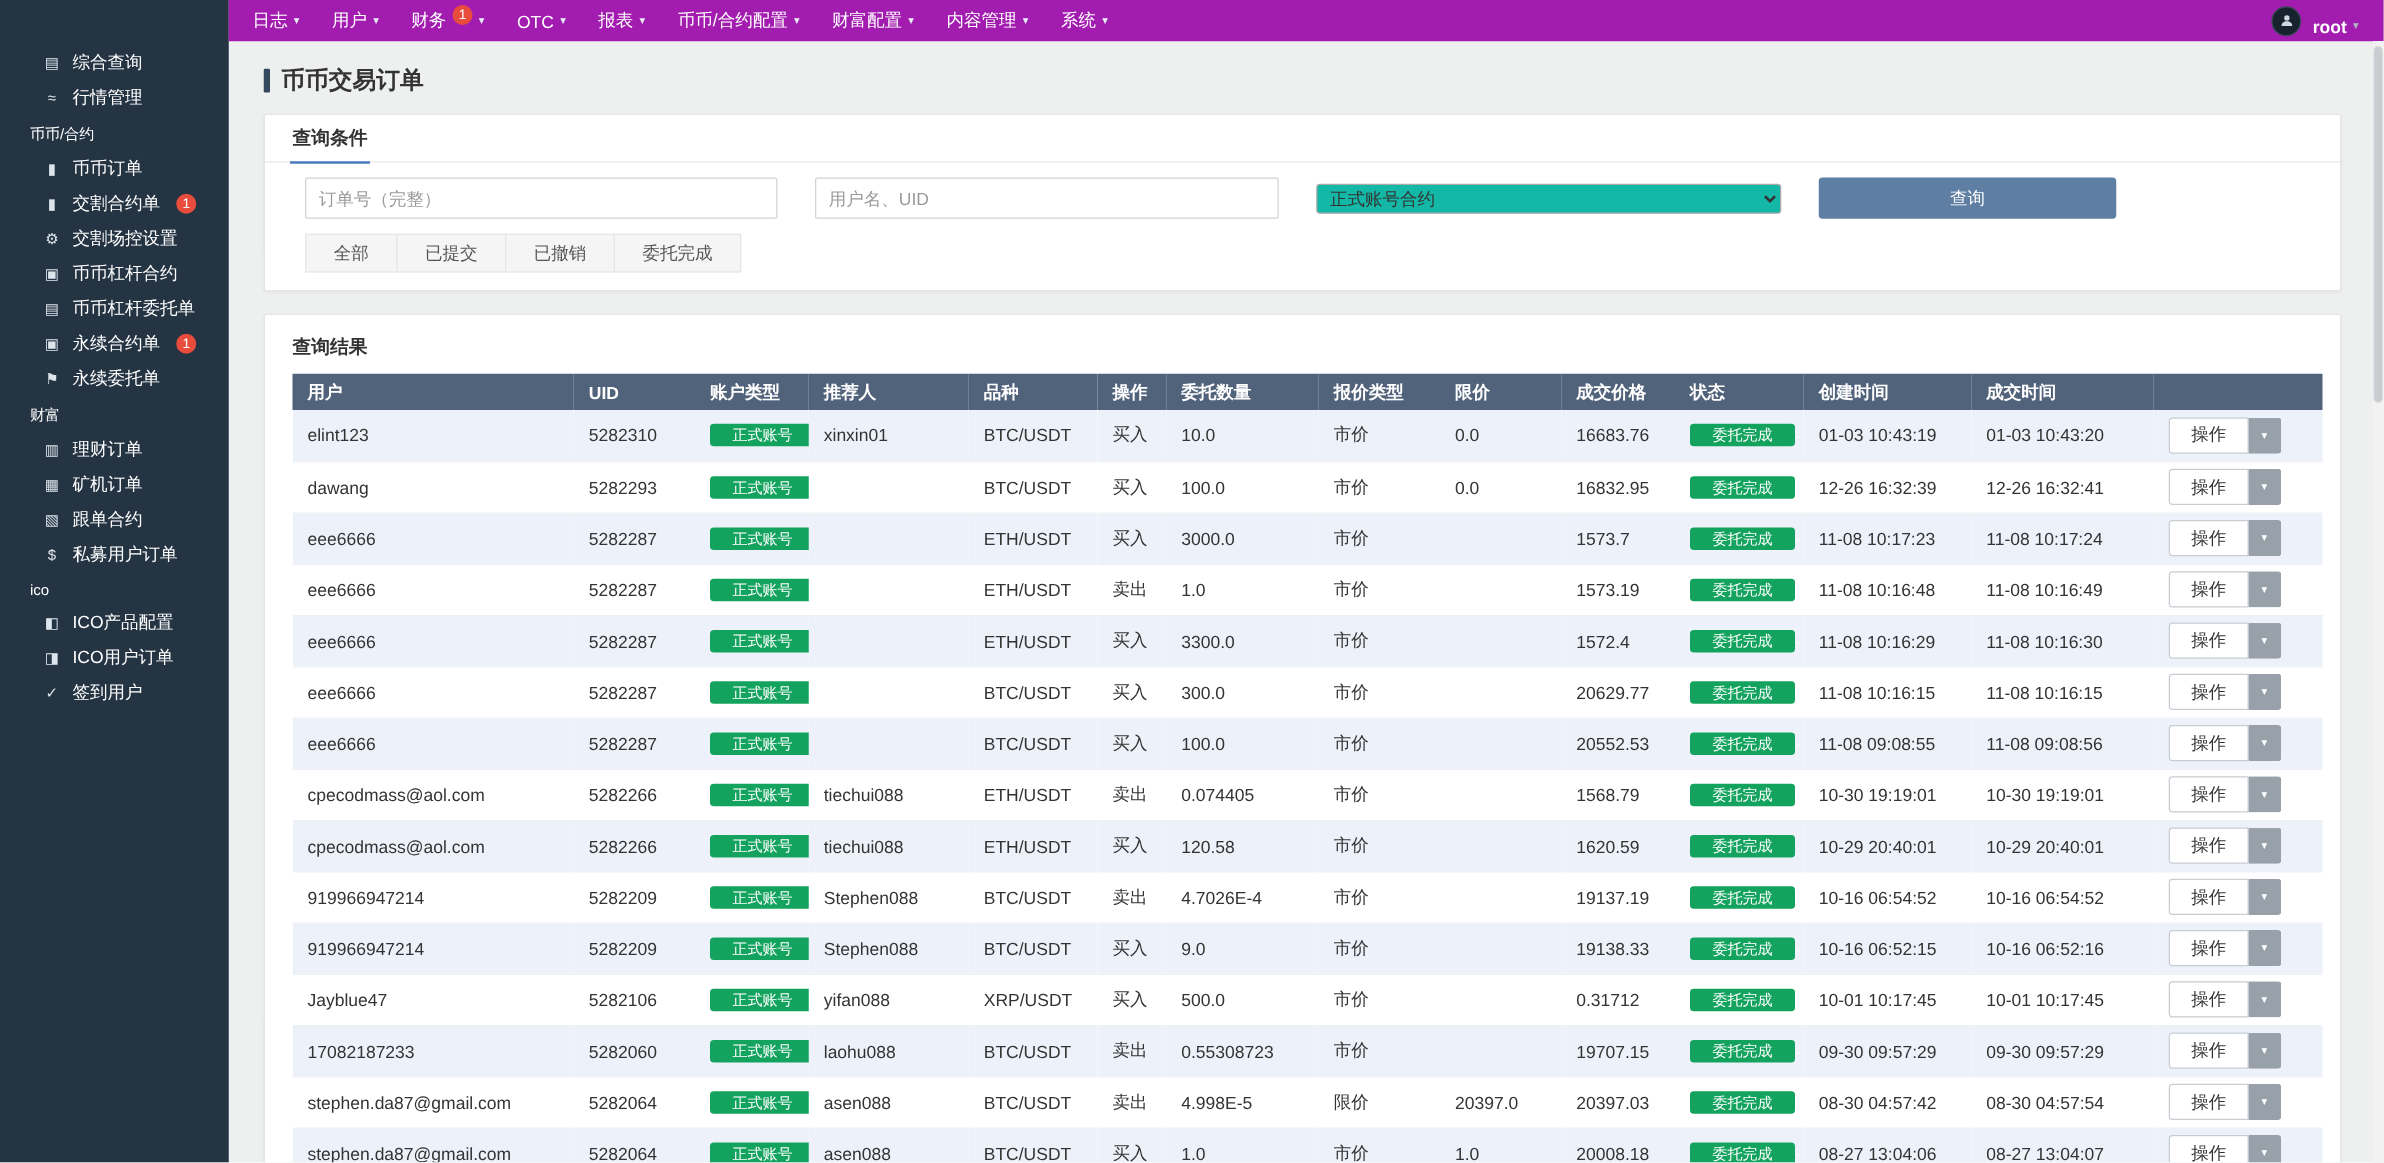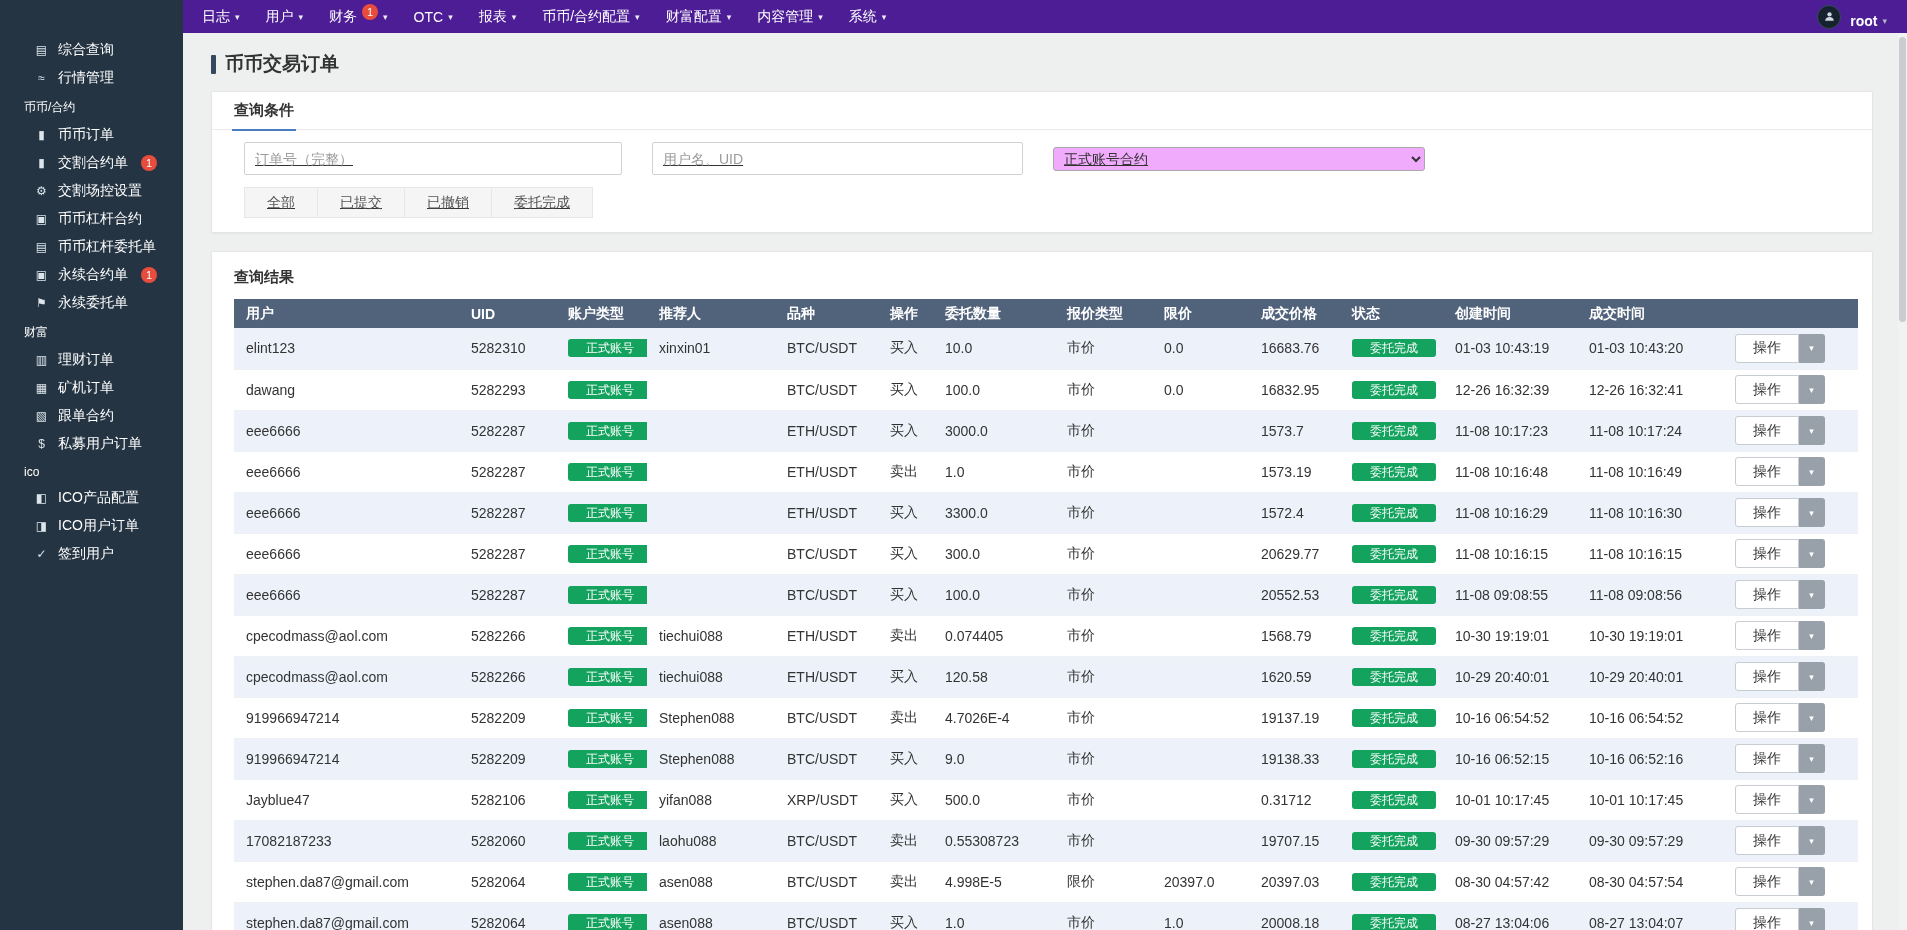--- a/index.html
+++ b/index.html
@@ -32,21 +32,21 @@
     display:inline-flex; align-items:center; justify-content:center;
     padding:0 2px;
   }
   .side-badge { margin-left:4px; }
 
   
   .main { flex:1; display:flex; flex-direction:column; min-width:0; }
 
   
   .navbar {
-    height:33px; background:#4c1d95; display:flex; align-items:center;
+    height:33px; background:#a21caf; display:flex; align-items:center;
     color:#fff; flex-shrink:0; padding-left:6px;
   }
   .nav-menu { display:flex; align-items:center; height:100%; }
   .nav-item {
     display:flex; align-items:center; gap:5px; height:100%;
     padding:0 13px; font-size:14px; cursor:pointer; white-space:nowrap;
   }
   .nav-badge { transform:translateY(-5px); }
   .nav-caret { font-size:9px; color:#e8eef3; }
   .nav-right { margin-left:auto; display:flex; align-items:flex-end; gap:9px; padding-right:20px; }
@@ -66,34 +66,34 @@
 
   .card {
     background:#fff; border:1px solid #e5e5e5; border-radius:2px;
     box-shadow:0 1px 2px rgba(0,0,0,.04);
   }
   .card-header { border-bottom:1px solid #eceaea; padding:0 20px; height:38px; }
   .card-title {
     display:inline-block; font-size:15px; font-weight:bold; color:#333;
     padding:9px 2px; border-bottom:2px solid #4a7dbe; margin-bottom:-1px;text-align:center;
   }
-  .card-body { padding:12px 32px 14px 32px;text-decoration:underline; }
+  .card-body { padding:12px 32px 14px 32px; }
 
   .form-row { display:flex; align-items:center; gap:30px; }
   .text-input {
     height:33px; border:1px solid #d2d2d2; border-radius:2px;
     padding:0 10px; font-size:14px; color:#333; outline:none;
     font-family:inherit;
   }
   .text-input::placeholder { color:#9a9a9a; }
   .input-order { width:378px; }
   .input-user { width:371px; }
   .account-select {
     width:372px; height:24px; font-size:14px; color:#333;
-    border:1px solid #a9a9a9; border-radius:3px; background:#f0abfc;
+    border:1px solid #a9a9a9; border-radius:3px; background:#14b8a6;
     padding:0 6px; font-family:inherit;
   }
   .search-btn {
     width:238px; height:33px; background:#5f7ea3; color:#fff;
     border:none; border-radius:3px; font-size:14px; cursor:pointer;
     font-family:inherit;
   }
 
   .filter-row { display:flex; margin-top:12px; }
   .filter-btn {
@@ -288,20 +288,21 @@
 
       <section class="card">
         <div class="card-header">
           <span class="card-title">查询条件</span>
         </div>
         <div class="card-body">
           <div class="form-row">
             <input class="text-input input-order" type="text" placeholder="订单号（完整）" style="">
             <input class="text-input input-user" type="text" placeholder="用户名、UID" style="">
             <select class="account-select" id="account-select"><option>正式账号合约</option></select>
+            <button class="search-btn">查询</button>
           </div>
           <div class="filter-row" id="filter-row">
               <button class="filter-btn">全部</button>
               <button class="filter-btn">已提交</button>
               <button class="filter-btn">已撤销</button>
               <button class="filter-btn">委托完成</button>
             </div>
         </div>
       </section>
 

